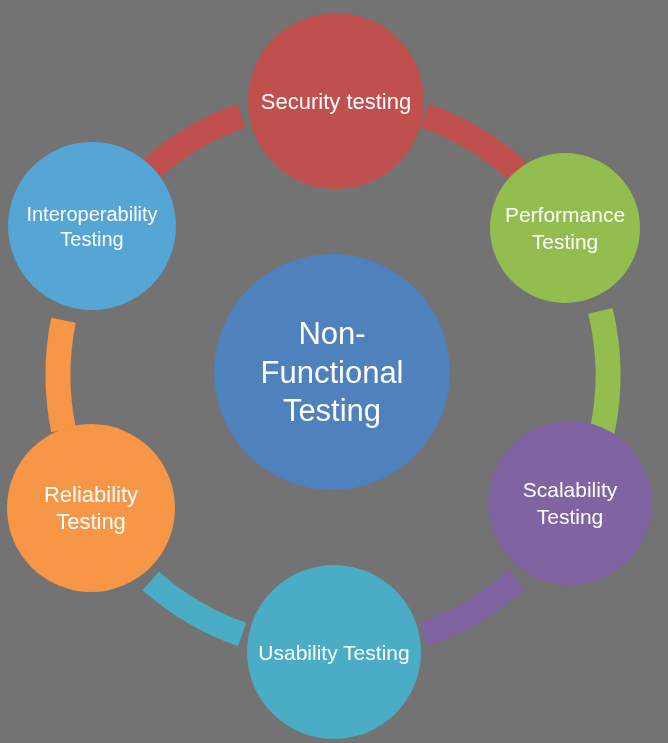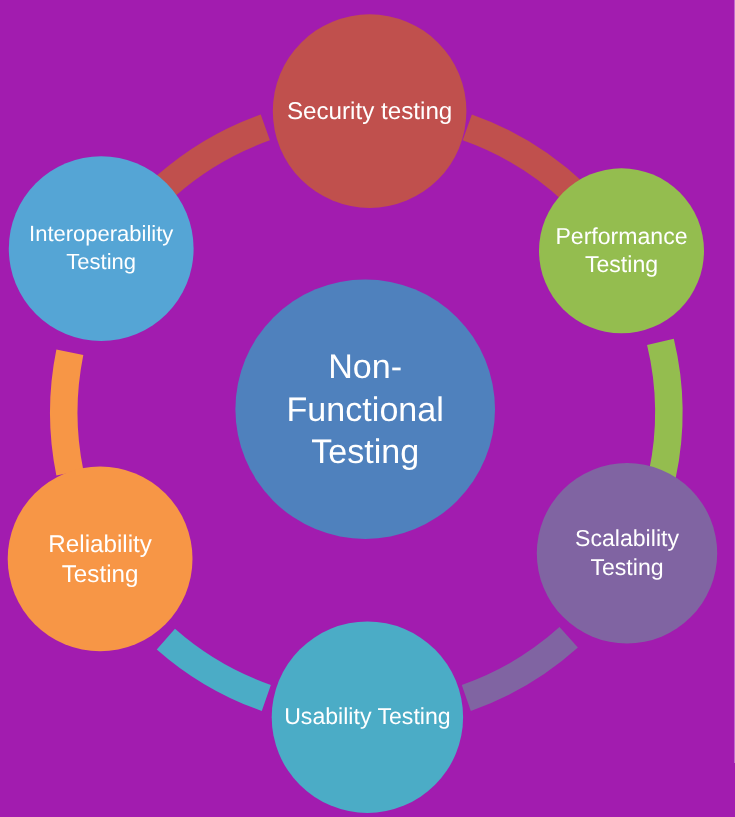--- a/index.html
+++ b/index.html
@@ -4,21 +4,21 @@
 <style>
   html, body {
     margin: 0;
     padding: 0;
     background: #ffffff;
   }
   .stage {
     position: relative;
     width: 668px;
     height: 743px;
-    background: #a21caf;
+    background: #737373;
     overflow: hidden;
   }
   svg {
     display: block;
     width: 668px;
     height: 743px;
   }
   svg text {
     font-family: "Liberation Sans", sans-serif;
     font-weight: 400;

